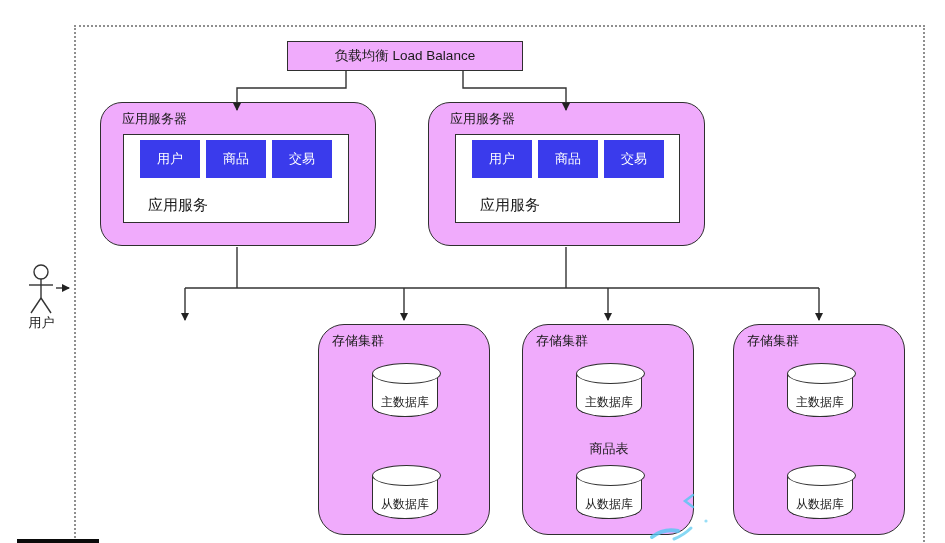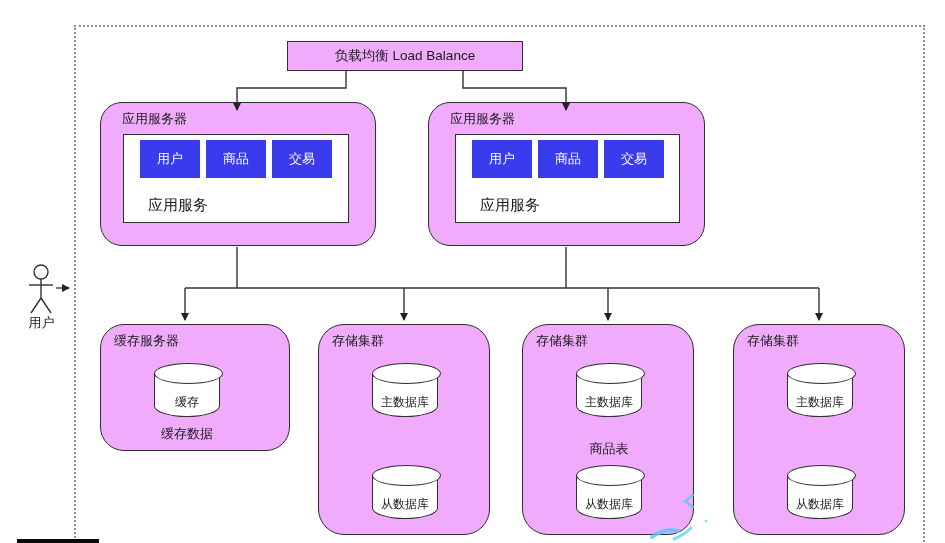--- a/index.html
+++ b/index.html
@@ -89,27 +89,20 @@
       <div class="chip" style="left: 82px; background: rgb(58, 59, 236);">
         <span>商品</span>
       </div>
       <div class="chip" style="left: 148px; background: rgb(58, 59, 236);">
         <span>交易</span>
       </div>
       <span class="group-label">应用服务</span>
     </div>
   </div>
 
-  <div class="node cache-box">
-    <span class="store-title">缓存服务器</span>
-    <div class="cylinder" style="left:53px;top:48px;">
-      <span class="cyl-text">缓存</span>
-    </div>
-    <span class="center-label" style="left:26px;top:100px;">缓存数据</span>
-  </div>
 
   <div class="node store-box rounded26" style="left:318px;">
     <span class="store-title">存储集群</span>
     <div class="cylinder" style="left:53px;top:48px;">
       <span class="cyl-text">主数据库</span>
     </div>
     <div class="cylinder" style="left:53px;top:150px;">
       <span class="cyl-text">从数据库</span>
     </div>
   </div>

